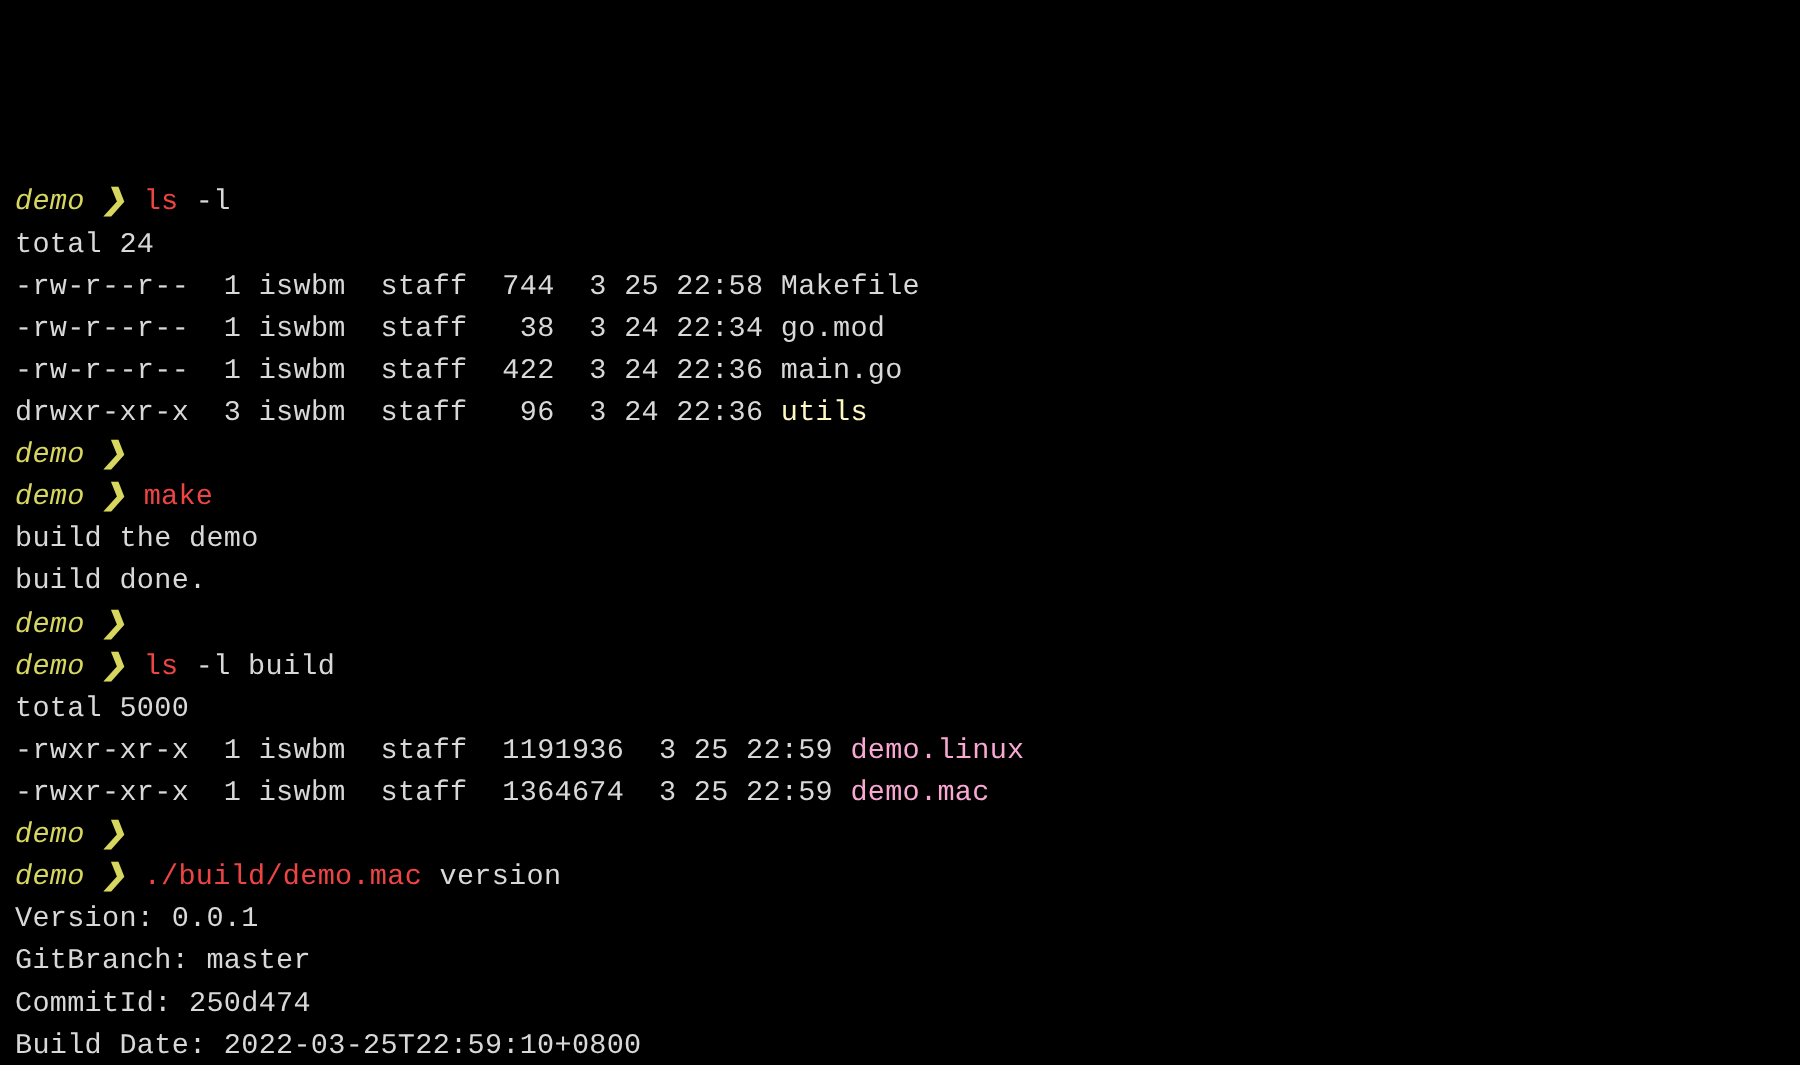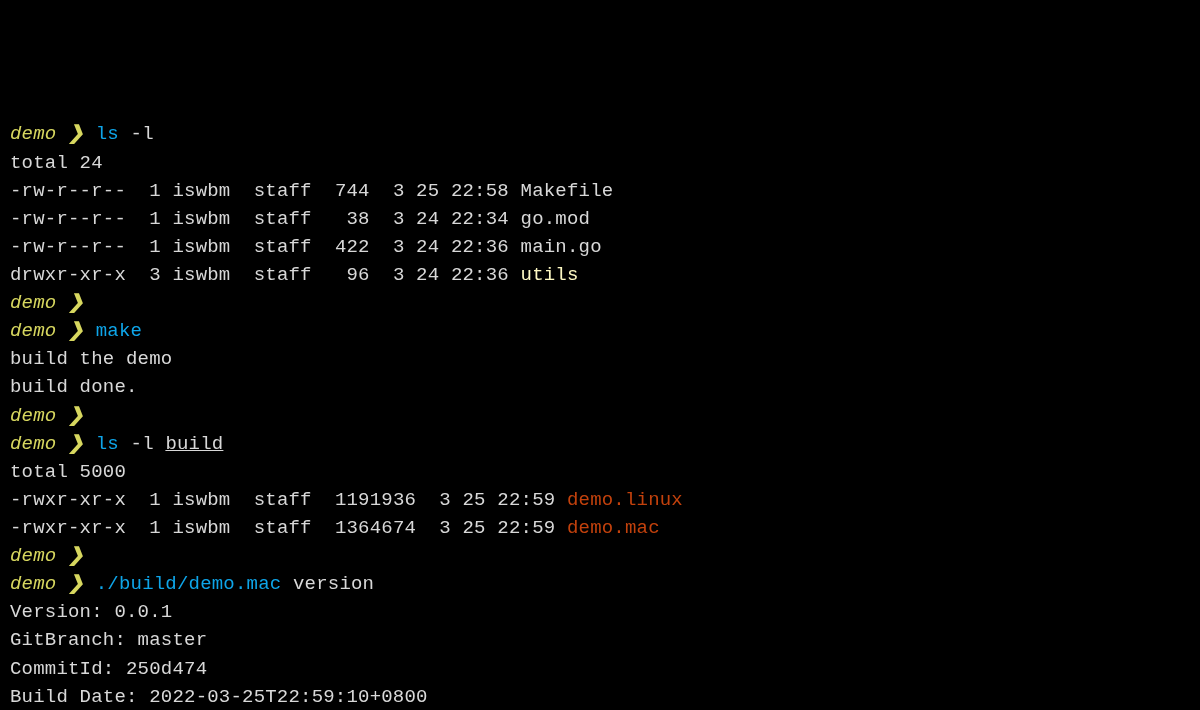--- a/index.html
+++ b/index.html
@@ -7,25 +7,25 @@
       padding: 8px 10px;
       background: #000000;
       font-family: "Menlo", "Monaco", "Consolas", "Courier New", monospace;
       font-size: 19px;
       line-height: 1.48;
       color: #d8d8d8;
       white-space: pre;
       letter-spacing: 0.2px;
     }
     .yellow { color: #d7d75f; font-style: italic; }
-    .green { color: #0ea5e9; margin-top: 19px; }
+    .green { color: #ef4444; margin-top: 19px; }
     .blue { color: #fef9c3; }
-    .red { color: #c2410c; }
+    .red { color: #f9a8d4; }
     .white { color: #d8d8d8; }
-    .underline { text-decoration: underline; }
+    .underline { }
     .arrow {
       display: inline-block;
       font-weight: bold;
     }
   </style>
 </head>
 <body>
 
 
 

